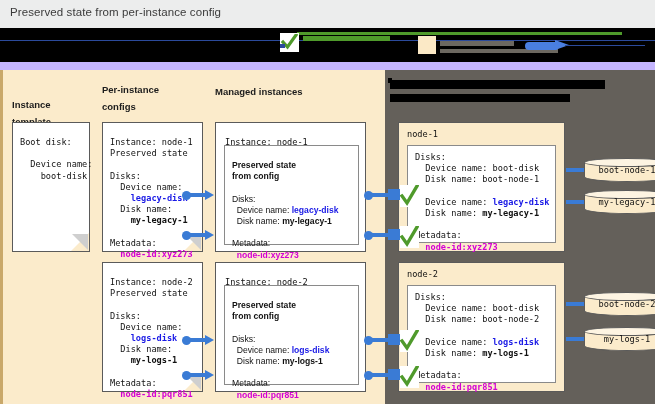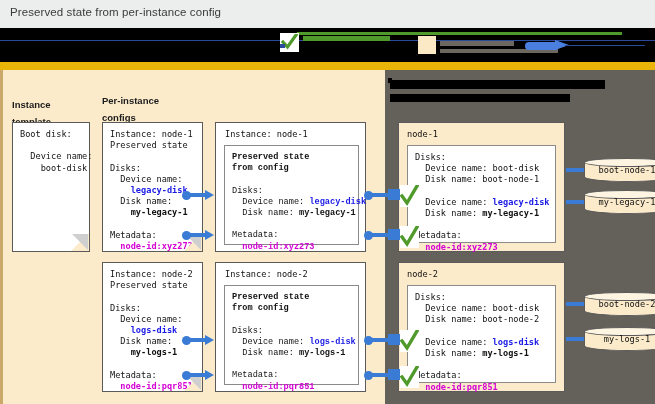--- a/index.html
+++ b/index.html
@@ -2,21 +2,21 @@
 <html><head>
 <meta charset="utf-8">
 <style>
   html,body{margin:0;padding:0;}
   body{
     width:655px;height:404px;overflow:hidden;
     background:#ffffff;
     font-family:"Liberation Sans", sans-serif;
     -webkit-font-smoothing:antialiased;
   }
-  .canvas{position:relative;width:655px;height:404px;overflow:hidden;background:#eab308;}
+  .canvas{position:relative;width:655px;height:404px;overflow:hidden;background:#c4b5fd;}
 
   
   .titlebar{
     position:absolute;left:0;top:0;width:655px;height:28px;
     background:#eceded;
   }
   .titlebar .ttl{
     position:absolute;left:10px;top:6px;
     font-size:11.5px;color:#3b3b3b;letter-spacing:.1px;
     white-space:nowrap;
@@ -72,21 +72,21 @@
   }
   .head-mi{position:absolute;left:215px;top:86px;font-size:9.5px;line-height:11.5px;color:#1c1c1c;}
 
   
   .box{
     position:absolute;background:#ffffff;border:1px solid #5a5a5a;
     font-family:"DejaVu Sans Mono", monospace;
     font-size:8.6px;line-height:11.2px;color:#111;
     box-sizing:border-box;
   }
-  .box .pad{padding:6px 7px;white-space:pre;}
+  .box .pad{padding:6px 7px;white-space:pre;margin-top:8px;}
   .foldwrap{position:absolute;right:0;bottom:0;width:18px;height:18px;overflow:hidden;}
   .foldwrap .tri-bg{
     position:absolute;left:0;top:0;width:0;height:0;
     border-left:18px solid transparent;border-bottom:18px solid #fbebcb;
   }
   .foldwrap .tri-fold{
     position:absolute;left:1px;top:1px;width:0;height:0;
     border-left:16px solid transparent;border-top:16px solid #cfcfcf;
   }
   .foldwrap .diag{
@@ -96,21 +96,21 @@
 
   
   .b{font-weight:bold;}
   .blue{color:#1a1ae6;font-weight:bold;}
   .mag{color:#d400d4;font-weight:bold;}
 
   
   .innerbox{
     position:absolute;background:#ffffff;border:1px solid #8a8a8a;
     box-sizing:border-box;
-    font-family:Liberation Mono, monospace;
+    font-family:Liberation Sans, sans-serif;
     font-size:8.6px;line-height:11.2px;color:#111;
   }
   .innerbox .pad{padding:6px 7px;white-space:pre;}
 
   
   .nodecard{
     position:absolute;background:#fbebcb;border:1px solid #5a5a5a;
     box-sizing:border-box;
   }
   .nodecard .nlabel{
@@ -192,23 +192,24 @@
   </div>
 
   <div class="panel-right">
     <div class="redact-tick"></div>
     <div class="redact-h1"></div>
     <div class="redact-h2"></div>
   </div>
 
   <div class="colhead" style="left:12px;top:96px;">Instance
 template</div>
-  <div class="colhead" style="left:102px;top:92px;">Per-instance
+  <div class="colhead" style="left:102px;top:81px;">Per-instance
 configs</div>
   <div class="head-mi">
+    <div style="font-weight:bold;">Managed instances</div>
   </div>
 
   <div class="box" style="left:12px;top:122px;width:78px;height:130px;">
     <div class="pad"><span>Boot disk:</span>
 <span></span>
 <span>  Device name:</span>
 <span>    boot-disk</span></div>
     <div class="foldwrap">
       <div class="tri-bg"></div>
         <div class="tri-fold"></div>

